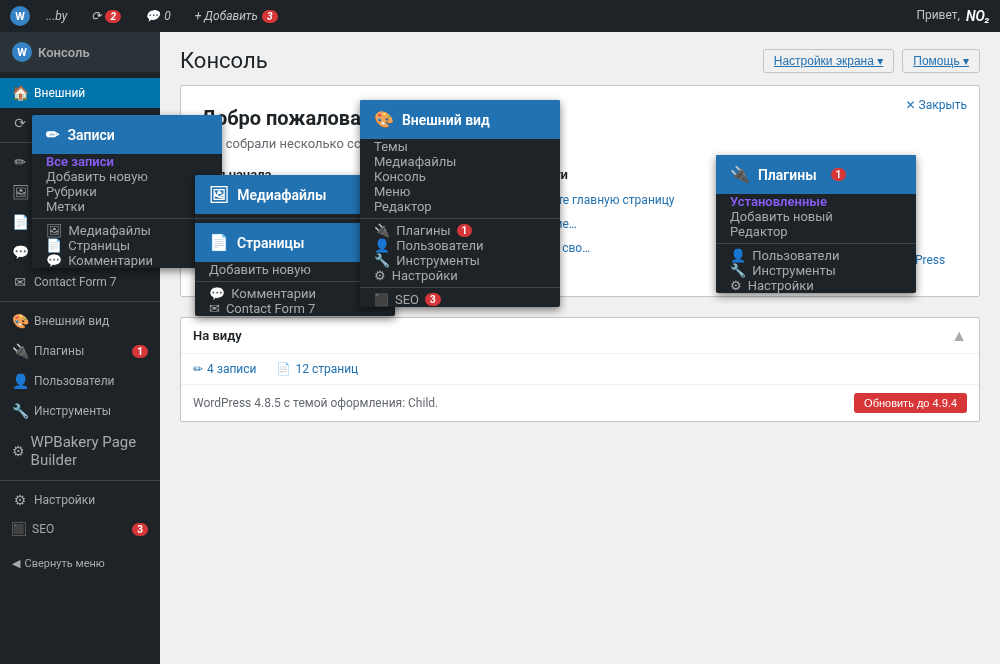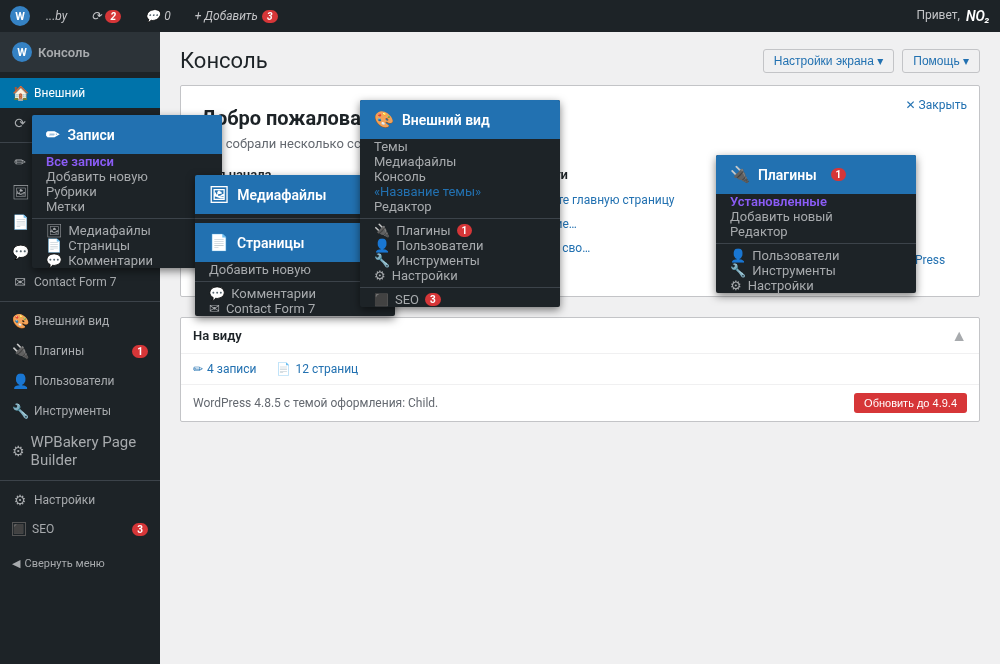--- a/index.html
+++ b/index.html
@@ -174,20 +174,21 @@
       background: #f0f0f1;
       border: 1px solid #c3c4c7;
       color: #2271b1;
       padding: 4px 10px;
       font-size: 12px;
       cursor: pointer;
       border-radius: 3px;
       display: flex;
       align-items: center;
       gap: 4px;
+      text-decoration: underline;
     }
 
     
     .welcome-panel {
       margin: 0 20px 20px;
       background: white;
       border: 1px solid #c3c4c7;
       border-radius: 2px;
       padding: 20px;
       position: relative;
@@ -667,21 +668,21 @@
   </div>
 
   <div class="flyout-menu flyout-appearance" style="left:360px; top:100px;">
     <div class="flyout-header">
       <span class="flyout-header-icon">🎨</span>
       <span>Внешний вид</span>
     </div>
     <div class="flyout-item">Темы</div>
     <div class="flyout-item">Медиафайлы</div>
     <div class="flyout-item">Консоль</div>
-    <div class="flyout-item blue-link">«Название темы»</div>
+    <div class="flyout-item">Меню</div>
     <div class="flyout-item">Редактор</div>
     <hr class="flyout-divider">
     <div class="flyout-item">
       <span>🔌</span>
       <span>Плагины</span>
       <span class="flyout-badge">1</span>
     </div>
     <div class="flyout-item">
       <span>👤</span>
       <span>Пользователи</span>

